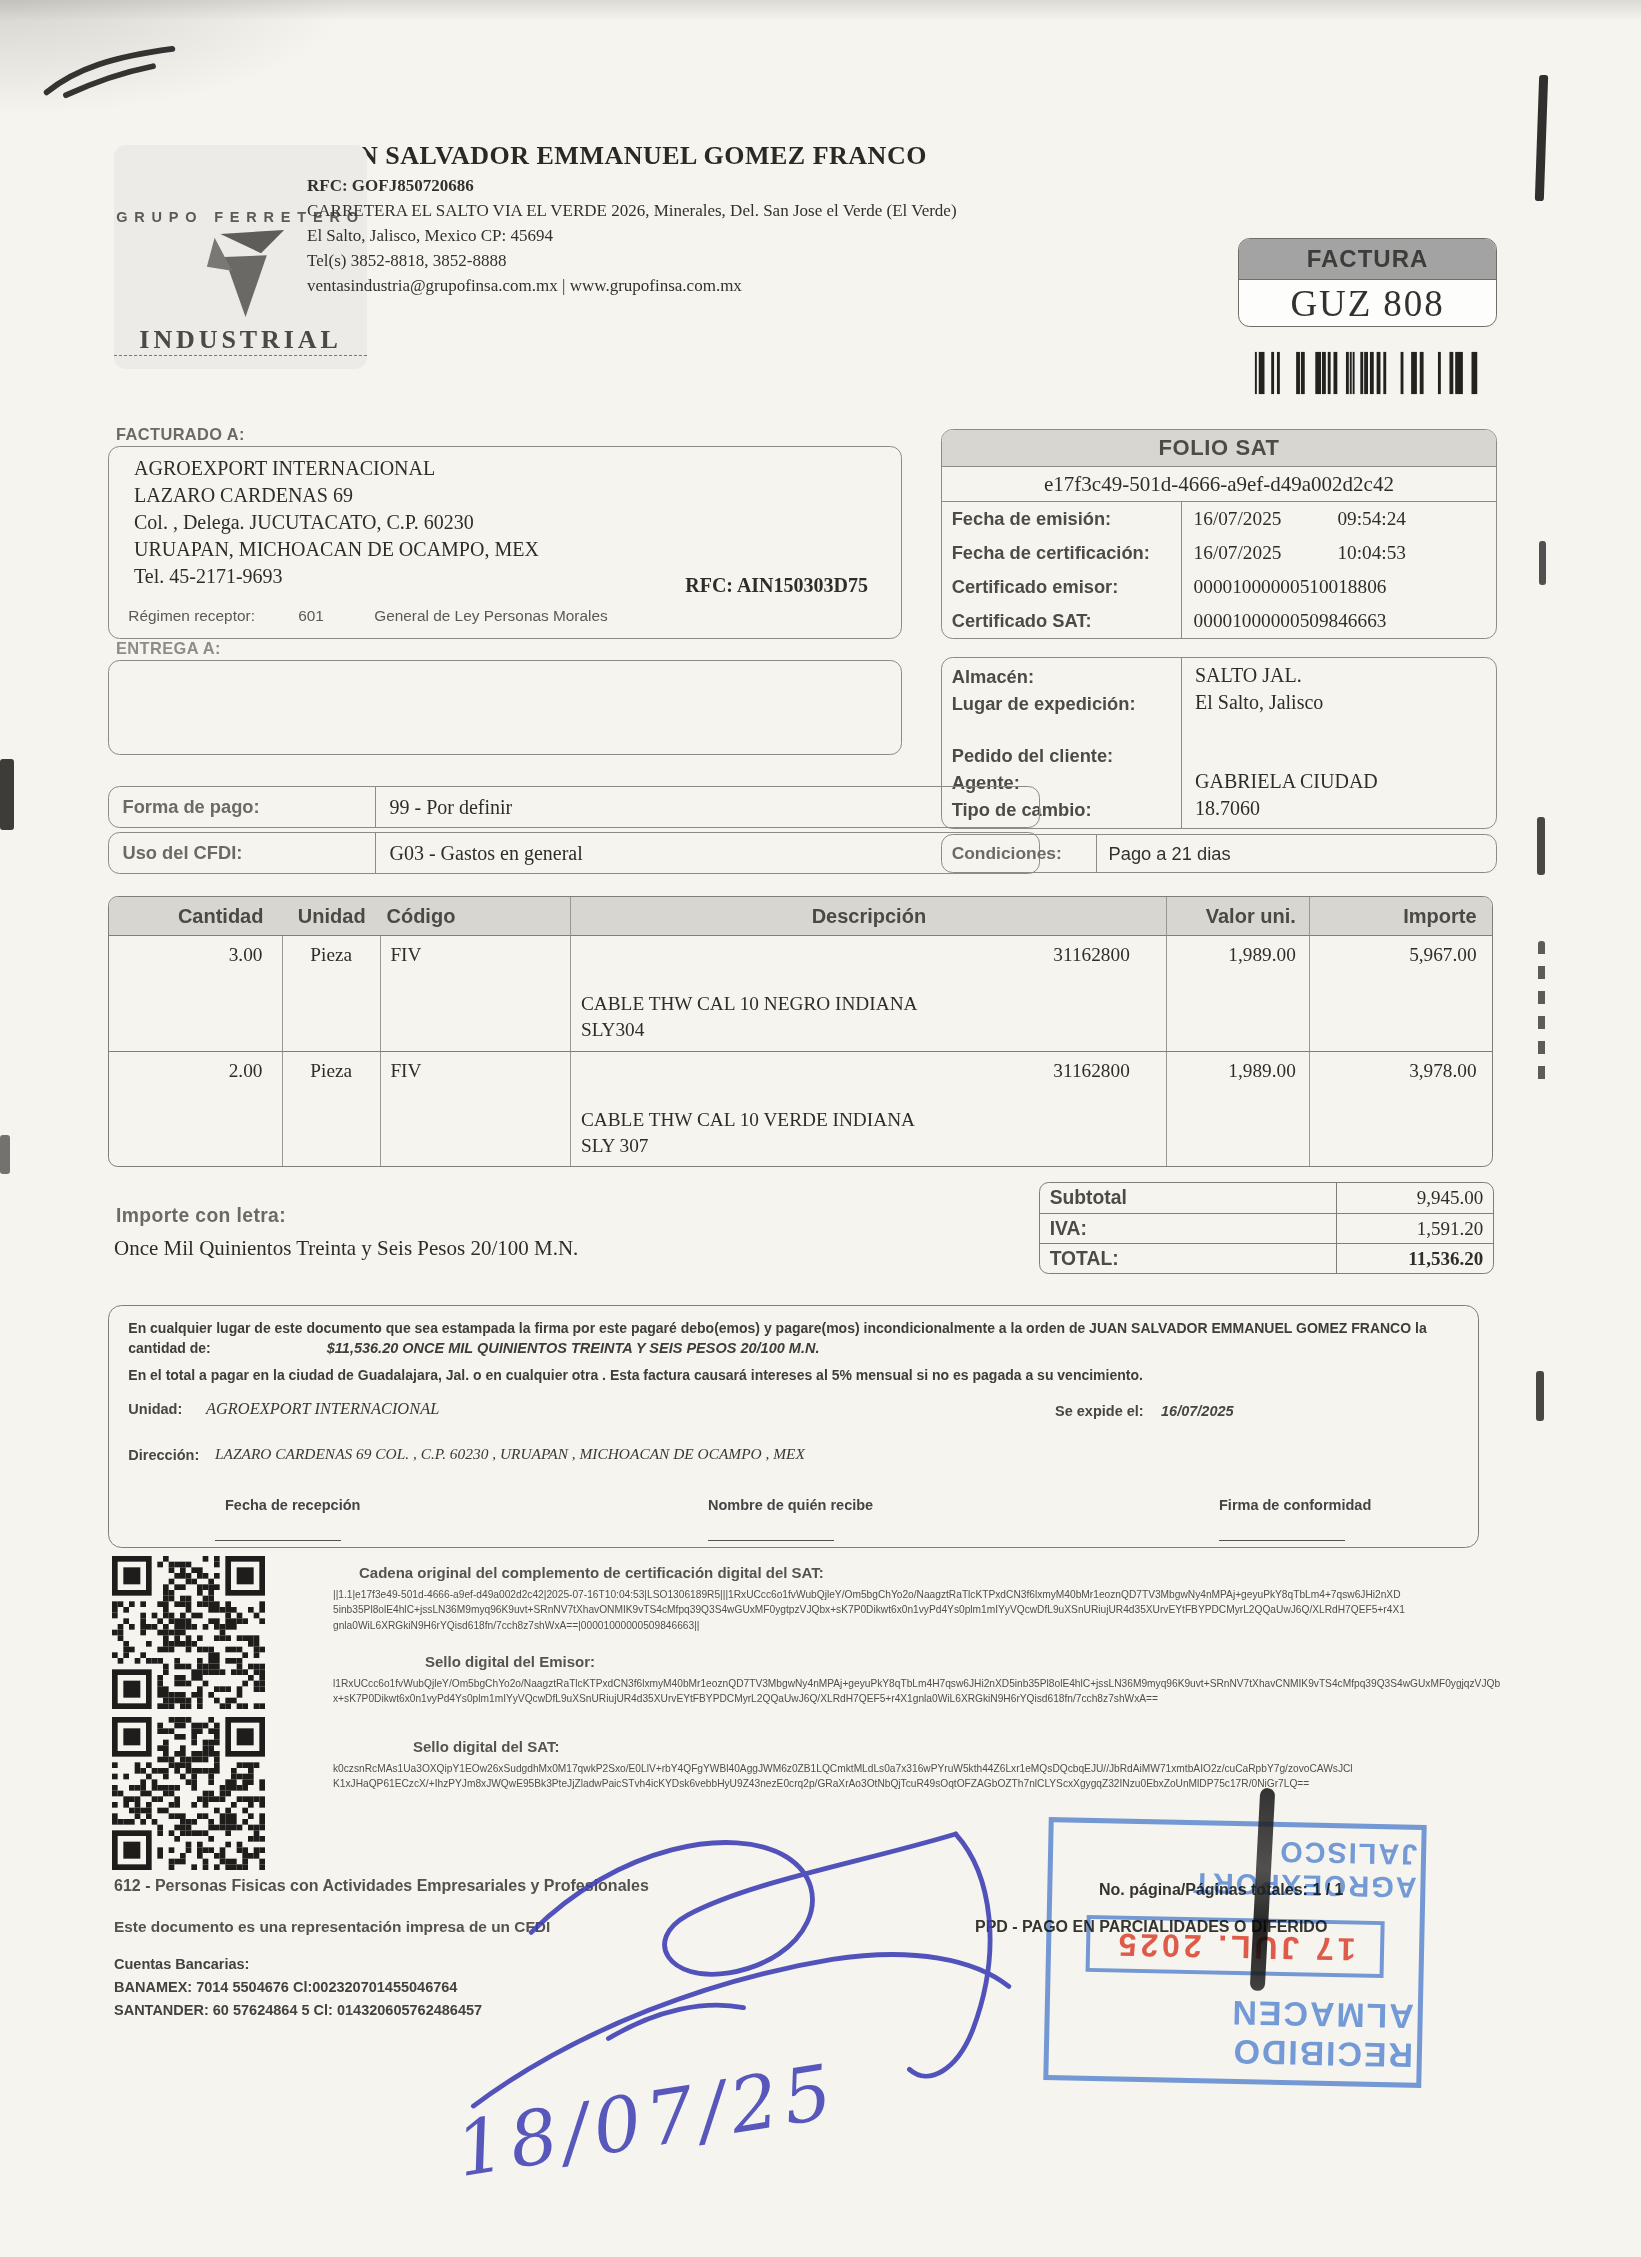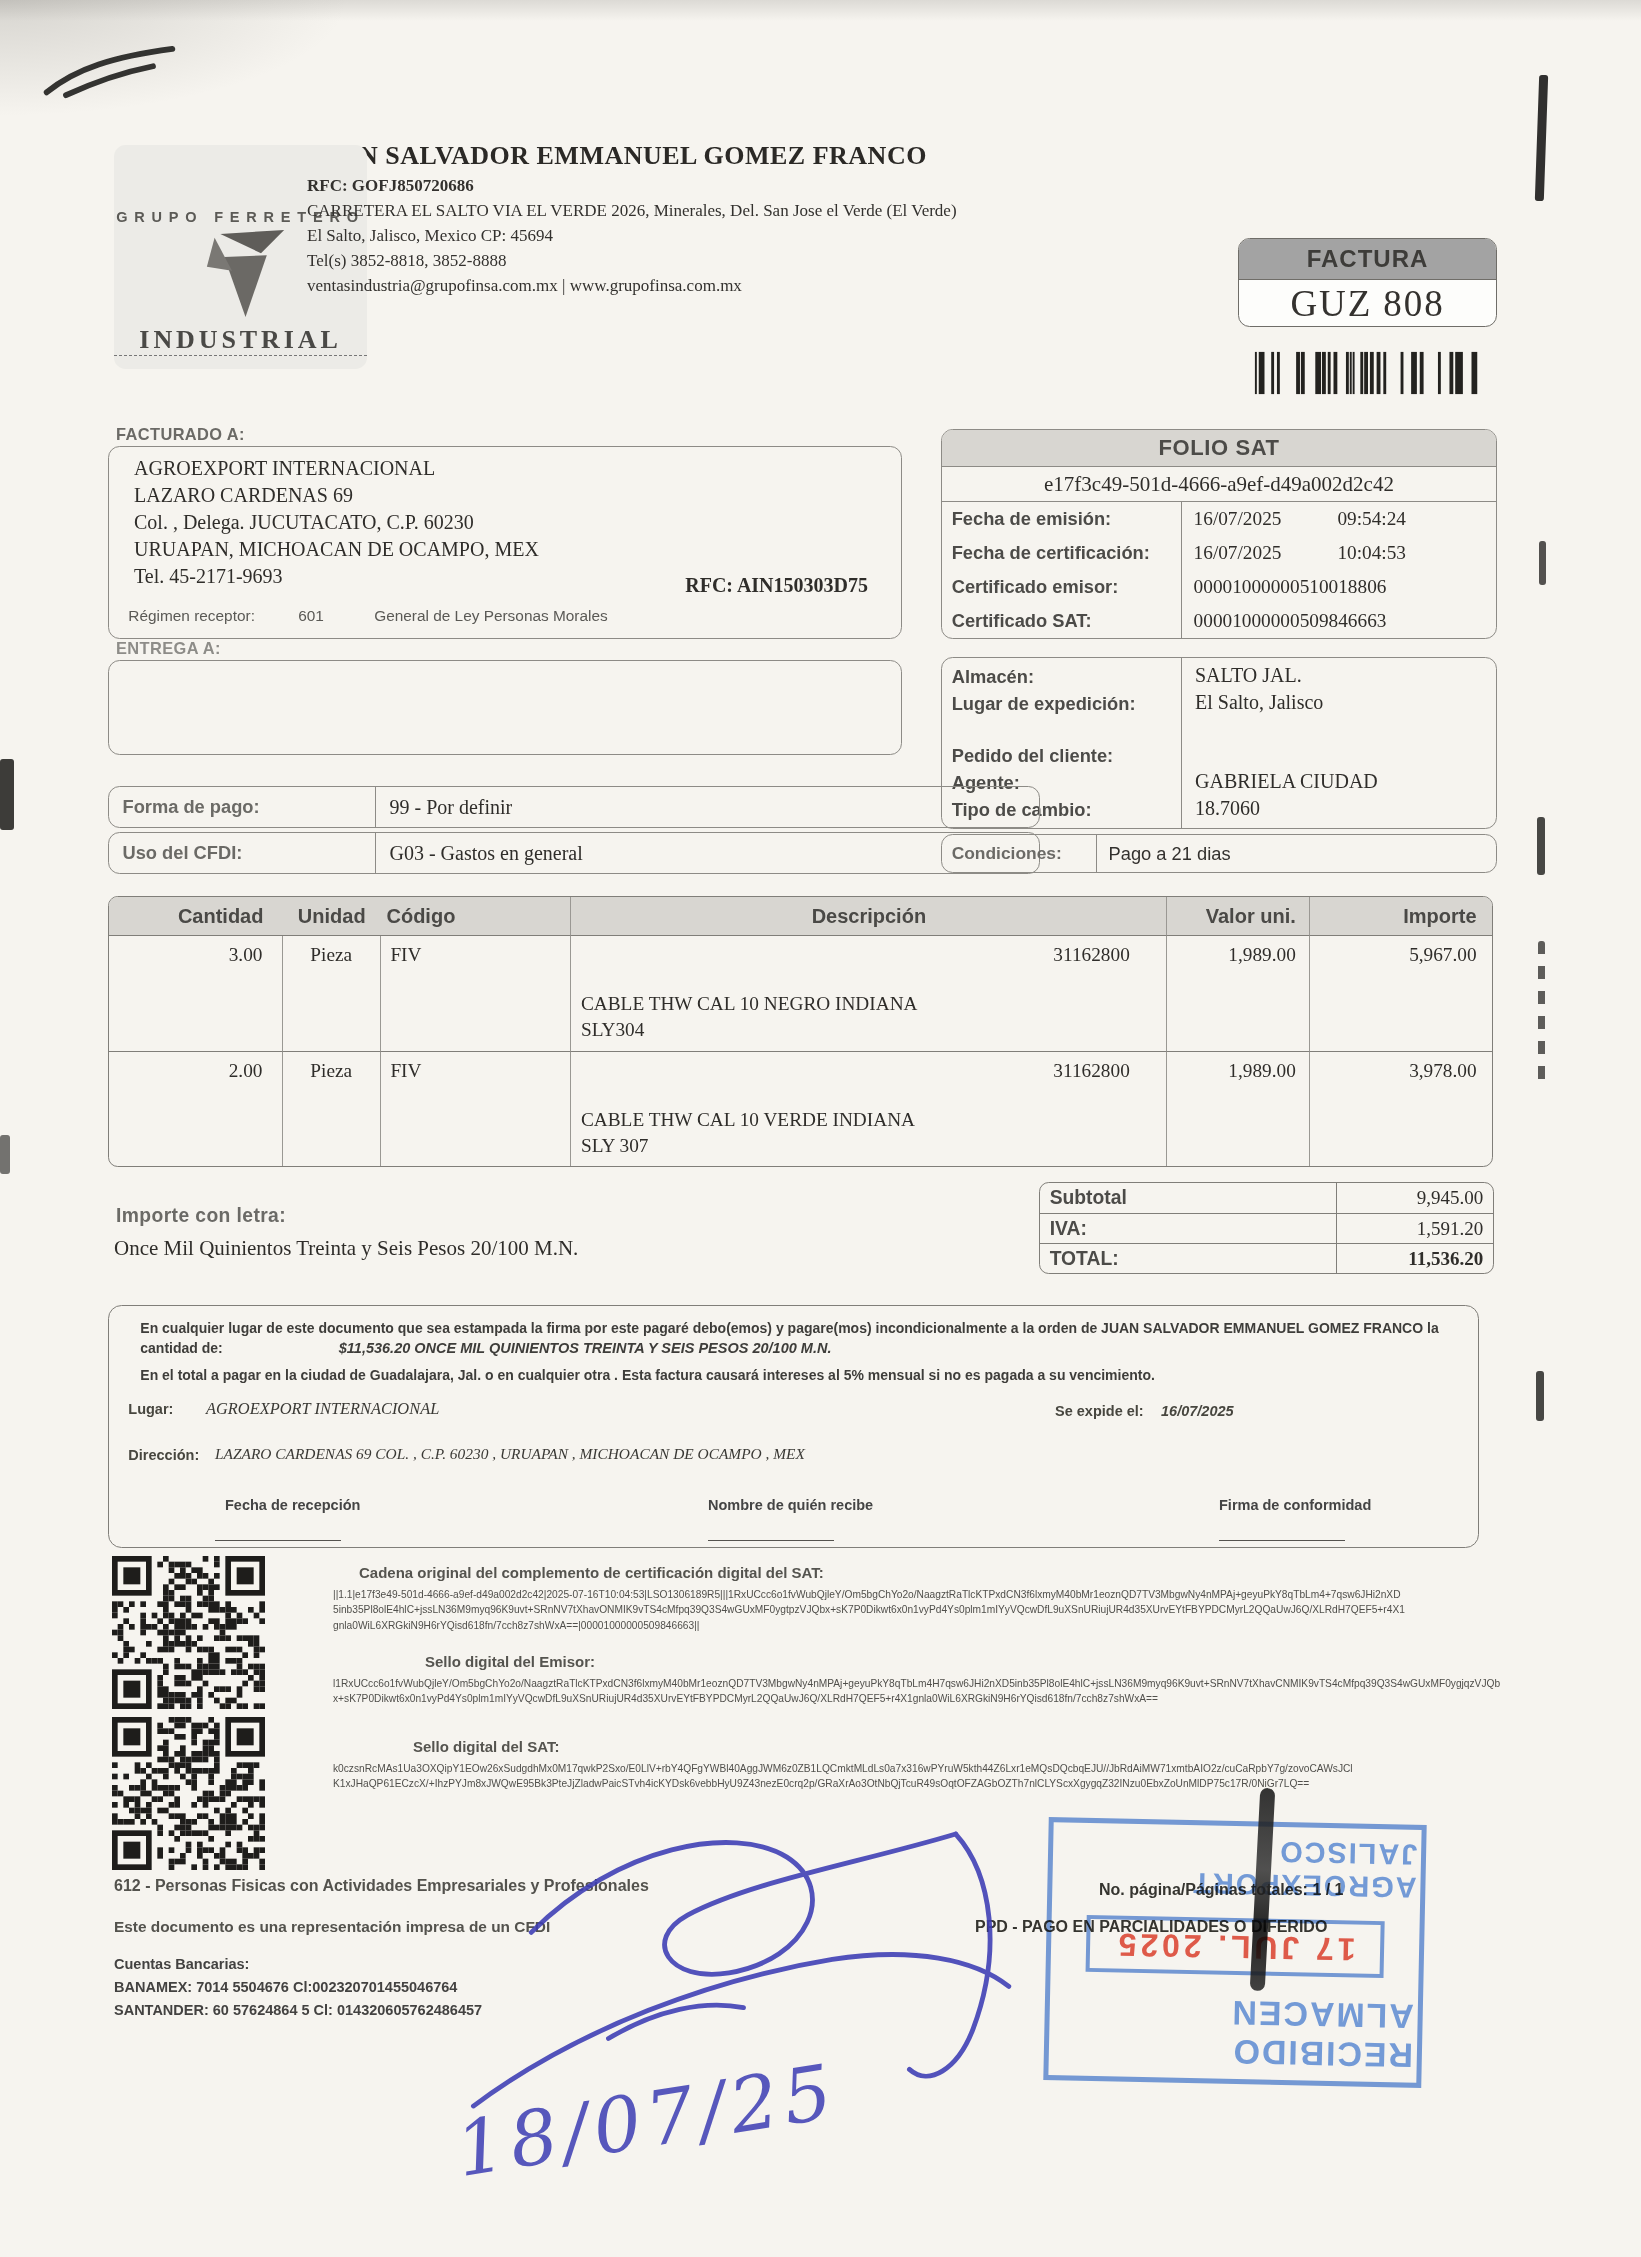--- a/index.html
+++ b/index.html
@@ -80,21 +80,21 @@
   .letra-lbl { left:116px; top:1205px; font-size:19.3px; }
   .letra-val { left:114px; top:1236px; font-size:21px; }
   .totals { left:1039px; top:1182px; width:455px; border:1.7px solid #807e79; border-radius:9.7px; overflow:hidden; }
   .tot-row { display:flex; height:30px; align-items:center; }
   .tot-row + .tot-row { border-top:1.4px solid #807e79; }
   .tot-lb { width:296px; padding-left:9.7px; font-size:19.3px; }
   .tot-val { flex:1; border-left:1.4px solid #807e79; height:100%; display:flex; align-items:center; justify-content:flex-end; padding-right:9.7px; font-size:19px; }
 
   
   .pagare { left:108px; top:1305px; width:1371px; height:243px; border:1.7px solid #807e79; border-radius:13.5px; padding:11.6px 19.3px; }
-  .pg-txt { font-size:14px; font-weight:600; color:#3e3d3a; line-height:1.45; font-family:"Liberation Sans",sans-serif;margin-left:12px; }
+  .pg-txt { font-size:14px; font-weight:600; color:#3e3d3a; line-height:1.45; font-family:"Liberation Sans",sans-serif; }
   .pg-amount { font-style:italic; font-weight:bold; padding-left:116px; font-size:14.5px; }
   .pg-row { position:absolute; font-size:14.5px; font-family:"Liberation Sans",sans-serif; font-weight:bold; color:#47463f; }
   .pg-it { font-style:italic; font-family:"Liberation Serif",serif; font-weight:normal; font-size:16.4px; color:#3a3935; }
   .sig-lbl { position:absolute; font-size:14.5px; font-weight:bold; color:#444; font-family:"Liberation Sans",sans-serif; }
   .sig-line { position:absolute; border-top:1.5px solid #55534f; width:126px; }
 
   
   .qr { position:absolute; width:153px; height:153px; }
   .cert-lbl { position:absolute; font-size:15px; font-weight:bold; color:#55544f; font-family:"Liberation Sans",sans-serif; }
   .cert-txt { position:absolute; width:1170px; font-size:10.2px; color:#504f4b; font-family:"Liberation Sans",sans-serif;
@@ -294,21 +294,21 @@
     <div class="tot-row">
       <div class="tot-lb flbl">TOTAL:</div>
       <div class="tot-val serif" style="font-weight:bold;">11,536.20</div>
     </div>
   </div>
 
   <div class="abs pagare">
     <p class="pg-txt" style="width:1332px;"><span>En cualquier lugar de este documento que sea estampada la firma por este pagaré debo(emos) y pagare(mos) incondicionalmente a la orden de JUAN SALVADOR EMMANUEL GOMEZ FRANCO  la cantidad de:</span><span class="pg-amount">$11,536.20 ONCE MIL QUINIENTOS TREINTA Y SEIS  PESOS 20/100 M.N.</span></p>
     <p class="pg-txt" style="margin-top:5.8px;">En el total a pagar en la ciudad de Guadalajara, Jal. o en cualquier otra . Esta factura causará intereses al 5% mensual si no es pagada a su vencimiento.</p>
 
-    <div class="pg-row" style="left:19.3px; top:95px;">Lugar:</div>
+    <div class="pg-row" style="left:19.3px; top:95px;">Unidad:</div>
     <div class="pg-row pg-it" style="left:97px; top:93px;">AGROEXPORT INTERNACIONAL</div>
     <div class="pg-row" style="left:946px; top:97px;">Se expide el:</div>
     <div class="pg-row" style="left:1052px; top:97px; font-style:italic;">16/07/2025</div>
     <div class="pg-row" style="left:19.3px; top:141px;">Dirección:</div>
     <div class="pg-row pg-it" style="left:106px; top:139px; font-size:15.4px;">LAZARO CARDENAS 69 COL. , C.P. 60230 , URUAPAN , MICHOACAN DE OCAMPO , MEX</div>
 
     <div class="sig-lbl" style="left:116px; top:191px;">Fecha de recepción</div>
     <div class="sig-lbl" style="left:599px; top:191px;">Nombre de quién recibe</div>
     <div class="sig-lbl" style="left:1110px; top:191px;">Firma de conformidad</div>
     <div class="sig-line" style="left:106px; top:234px;"></div>

